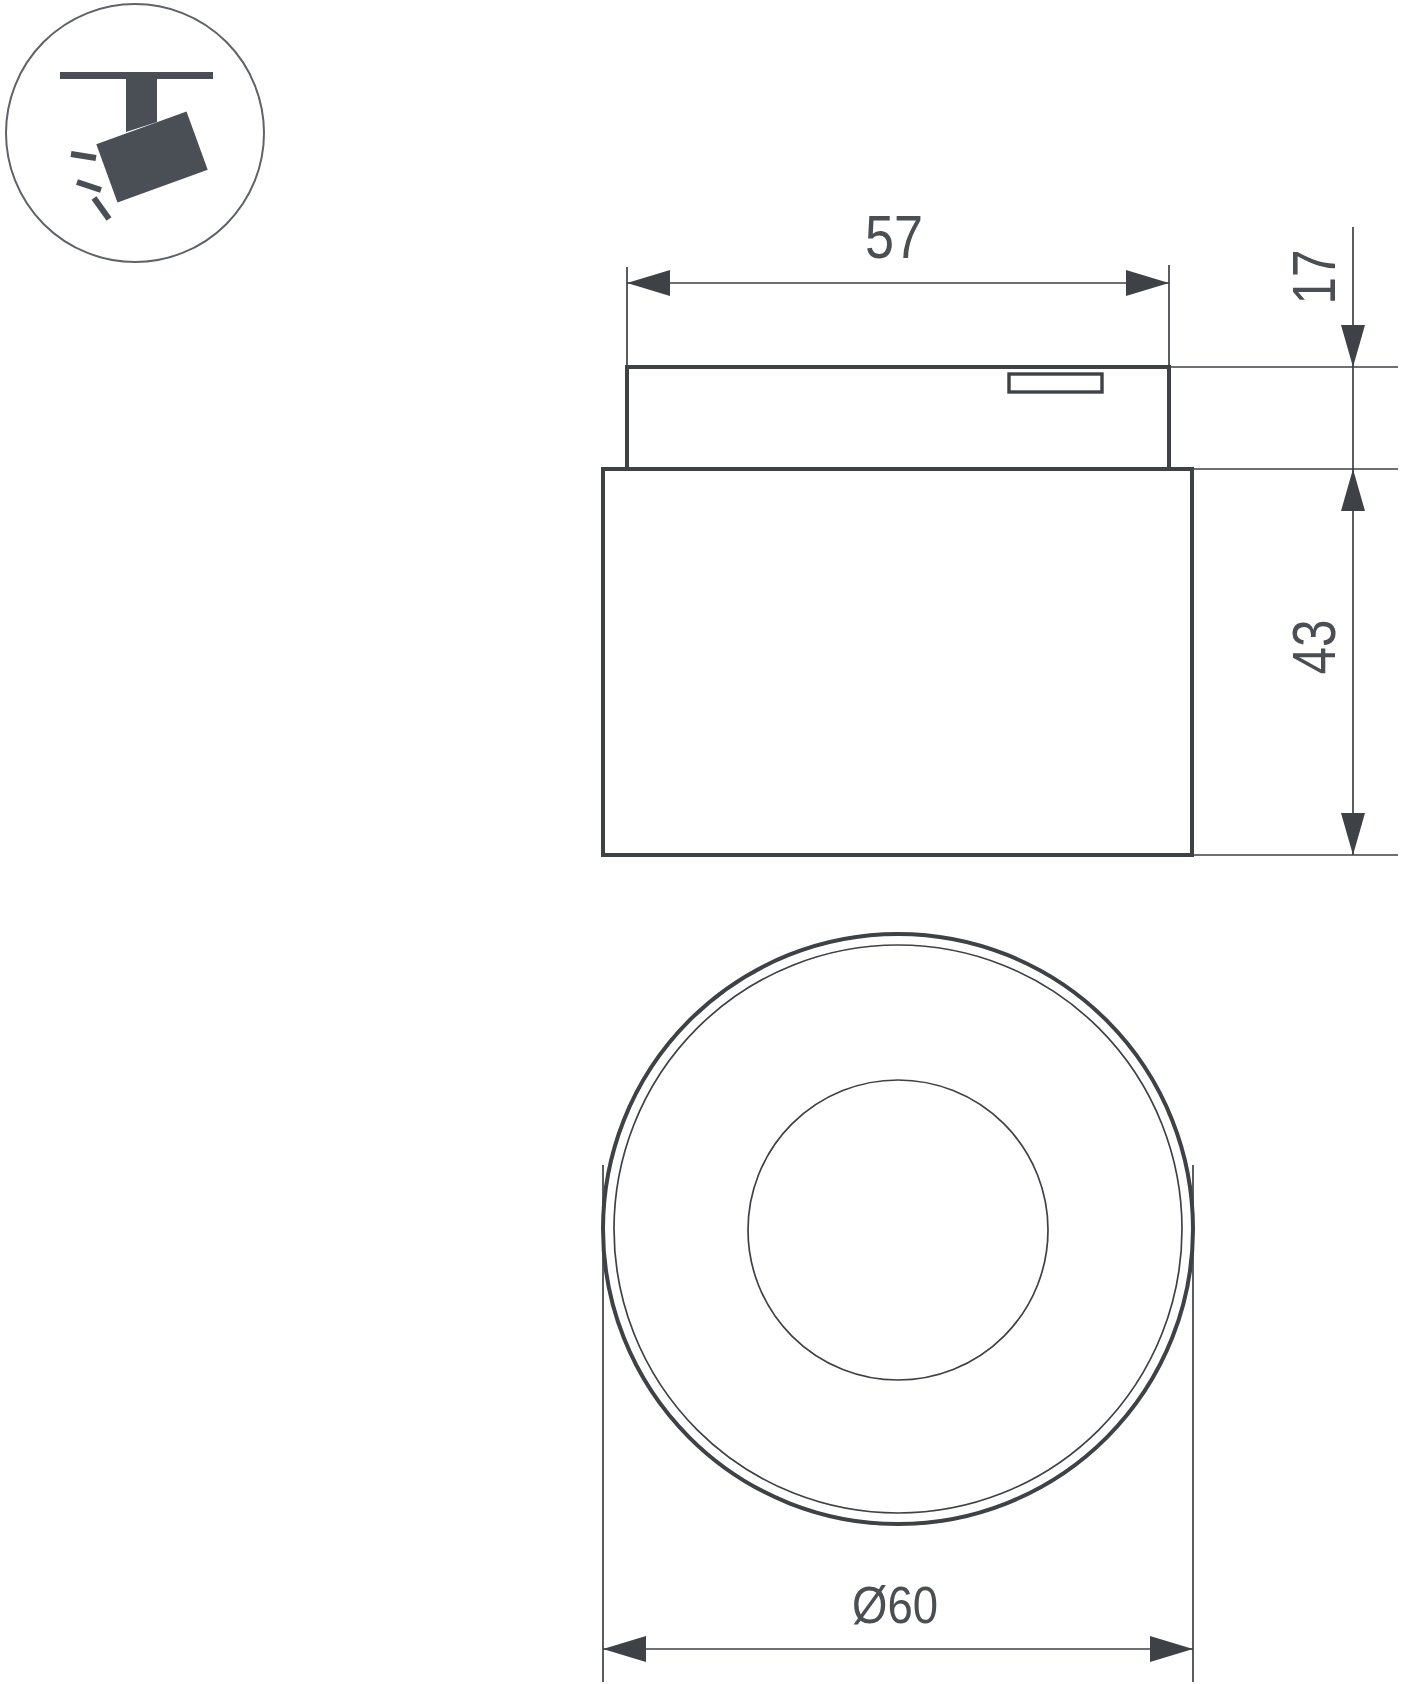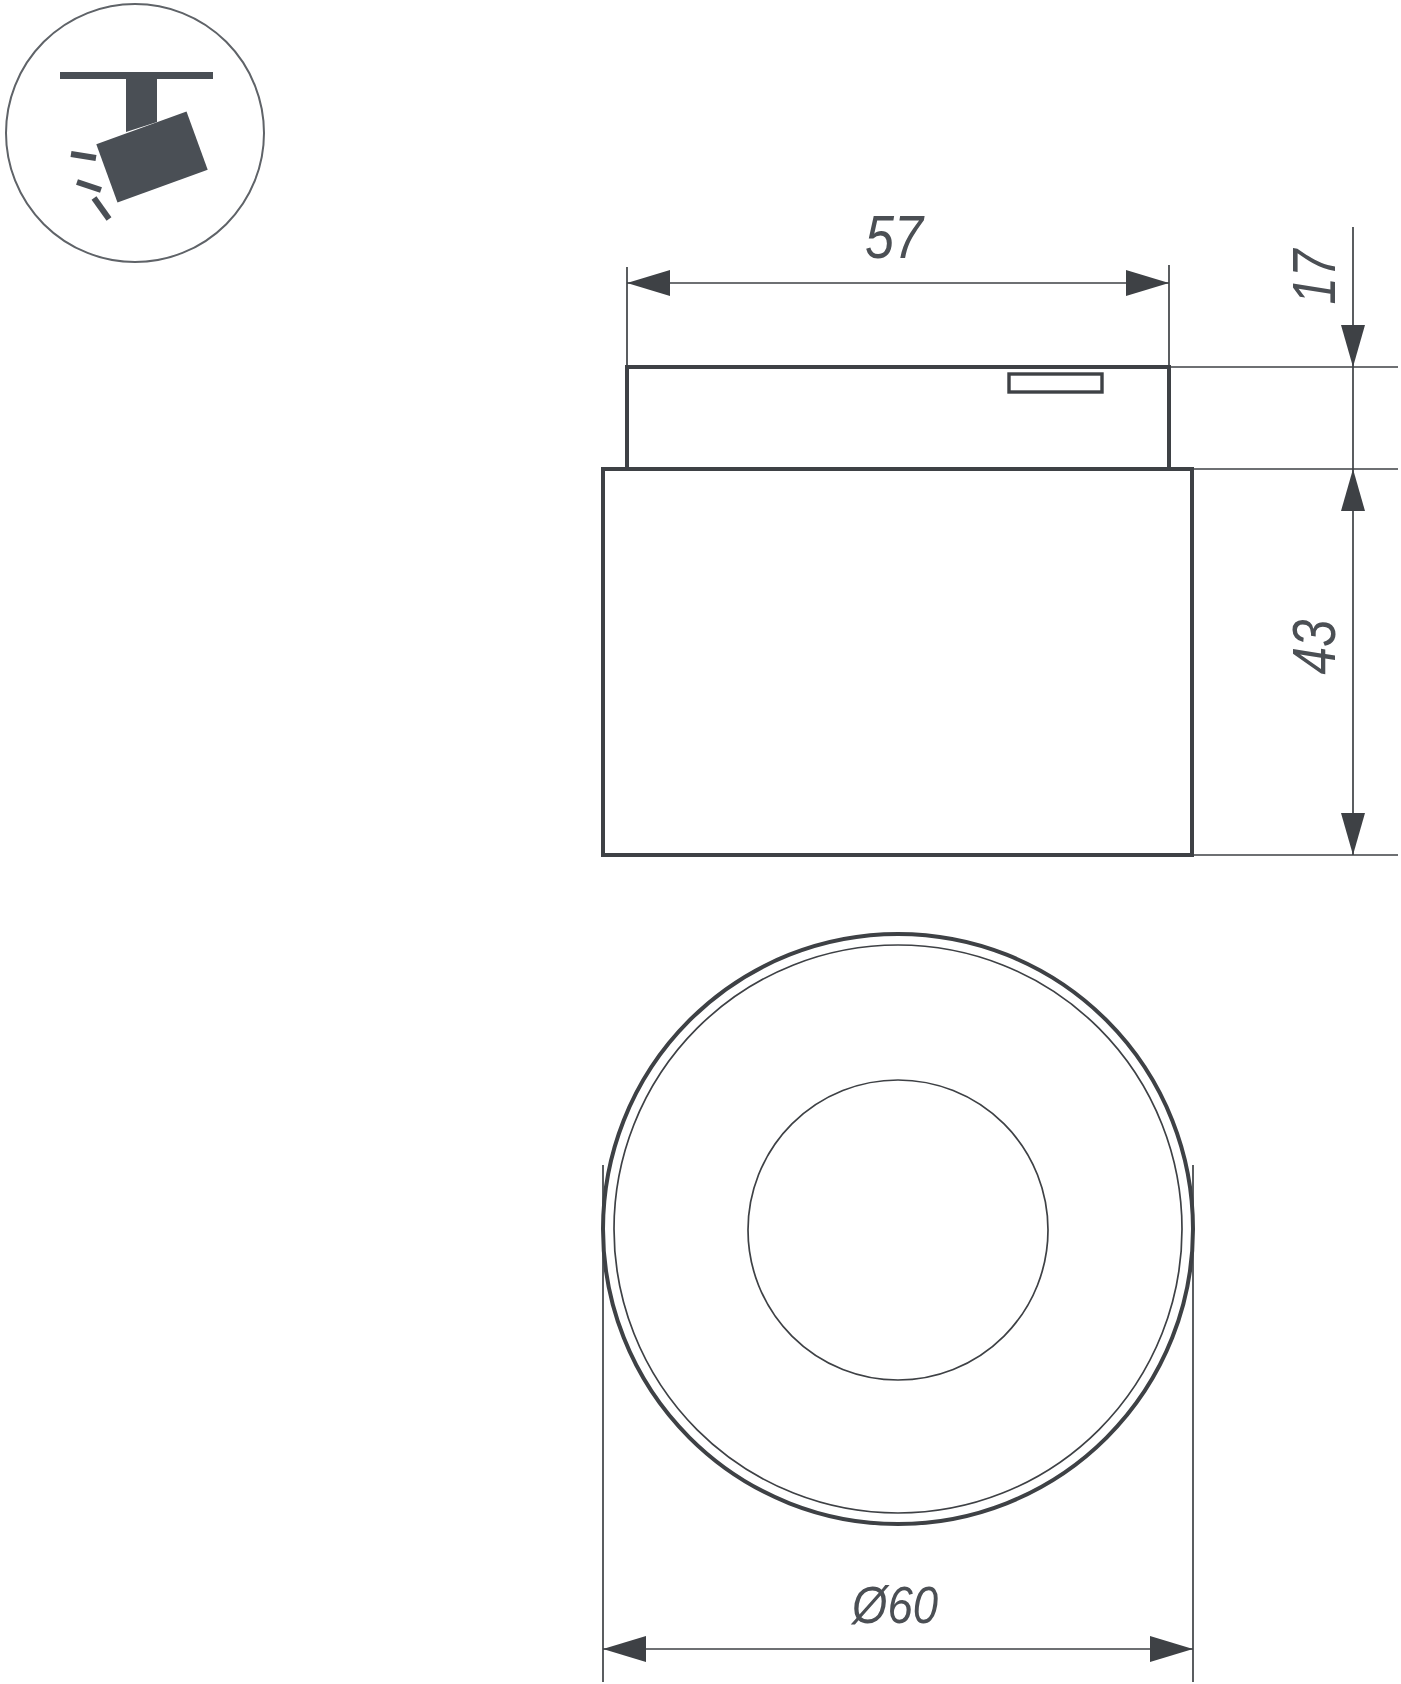--- a/index.html
+++ b/index.html
@@ -3,21 +3,20 @@
 <meta charset="utf-8">
 <style>
   html, body { margin: 0; padding: 0; background: #ffffff; }
   .canvas {
     position: relative;
     width: 1401px;
     height: 1684px;
     background: var(--background, #ffffff);
     overflow: hidden;
     font-family: "Liberation Sans", sans-serif;
-    font-style: italic;
   }
   svg { display: block; }
   .thick  { stroke: var(--line, #3e4145); stroke-width: 4;   fill: none; }
   .mid    { stroke: var(--line, #3e4145); stroke-width: 3.4; fill: none; }
   .thin   { stroke: var(--line, #3e4145); stroke-width: 1.7; fill: none; }
   .arrow  { fill: var(--line, #3e4145); stroke: none; }
   .dimtext {
     fill: var(--text, #4b4f54);
     font-family: "Liberation Sans", sans-serif;
     font-weight: 400;

